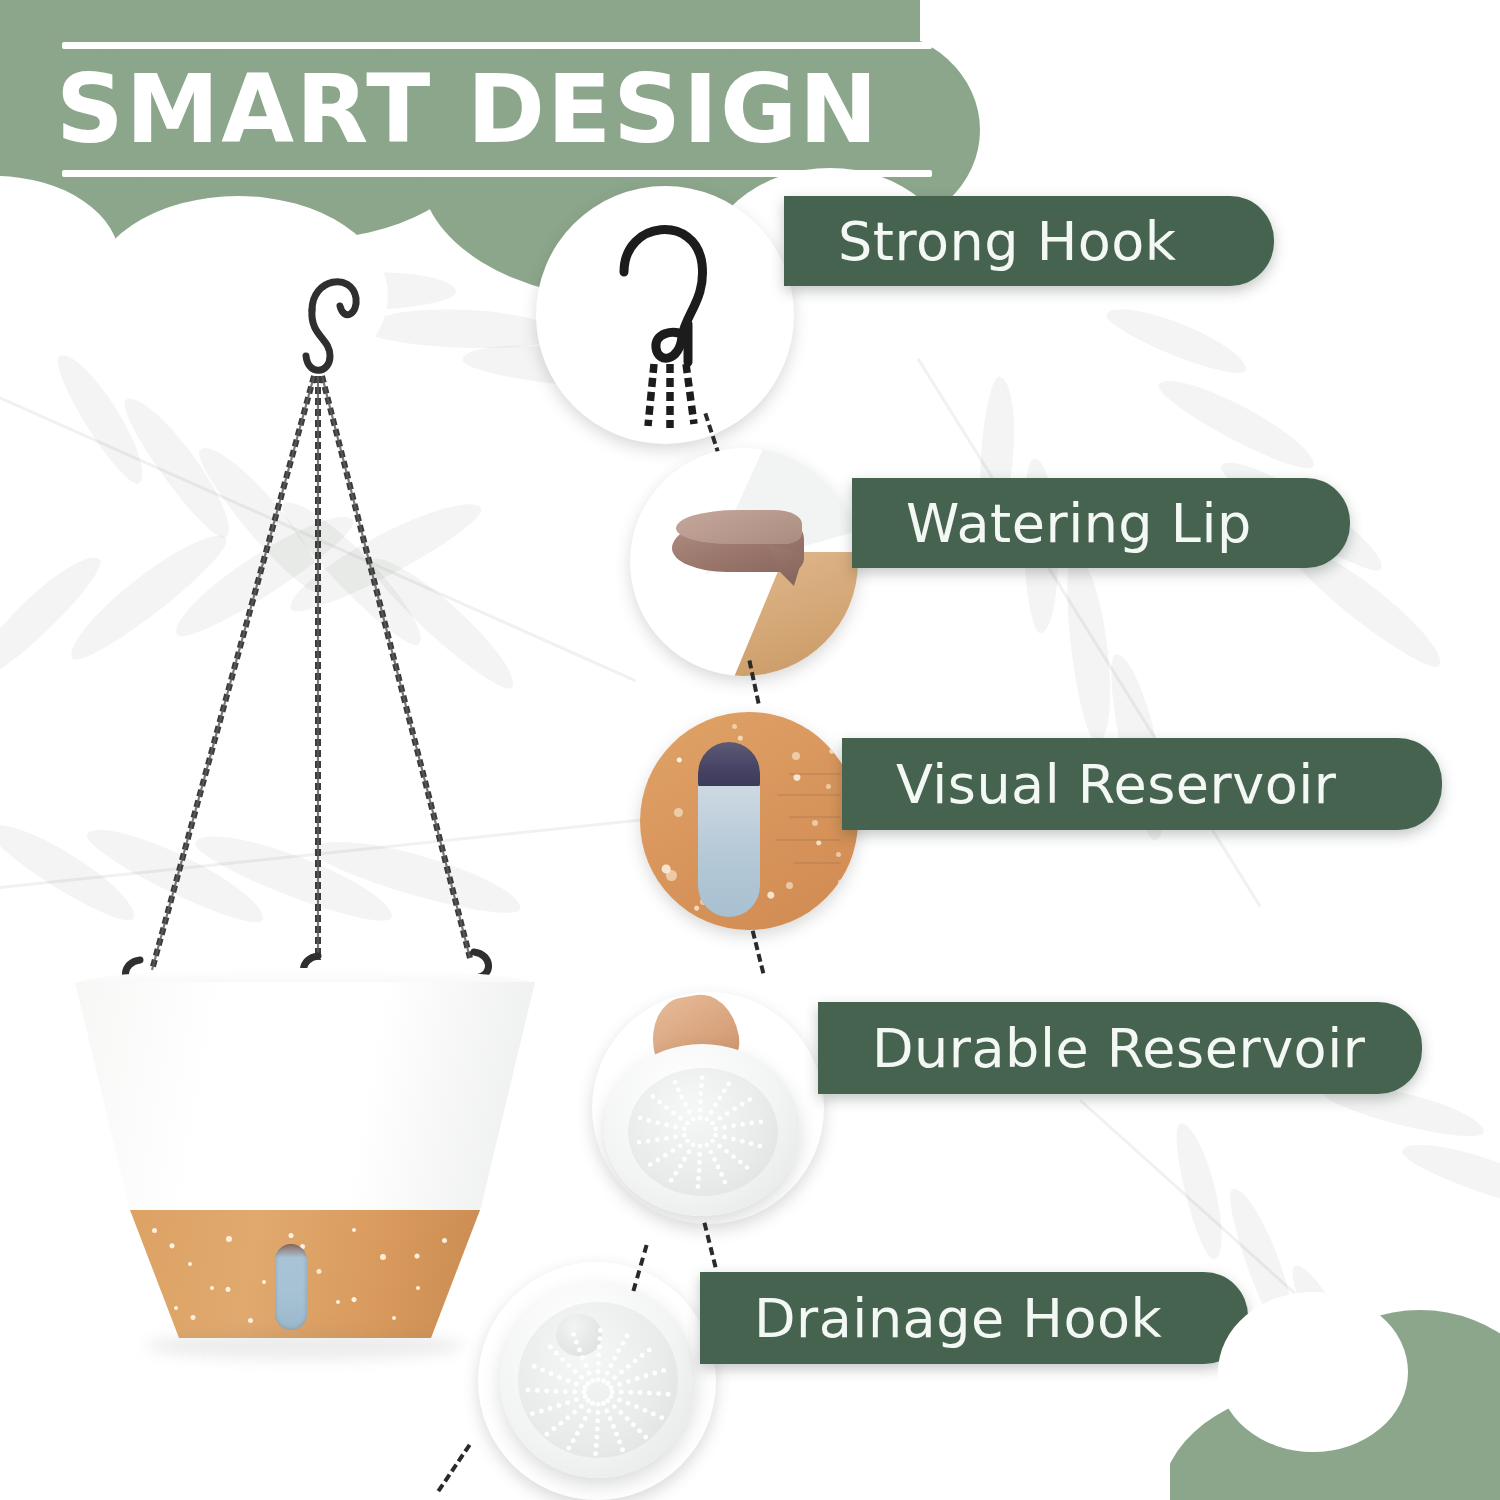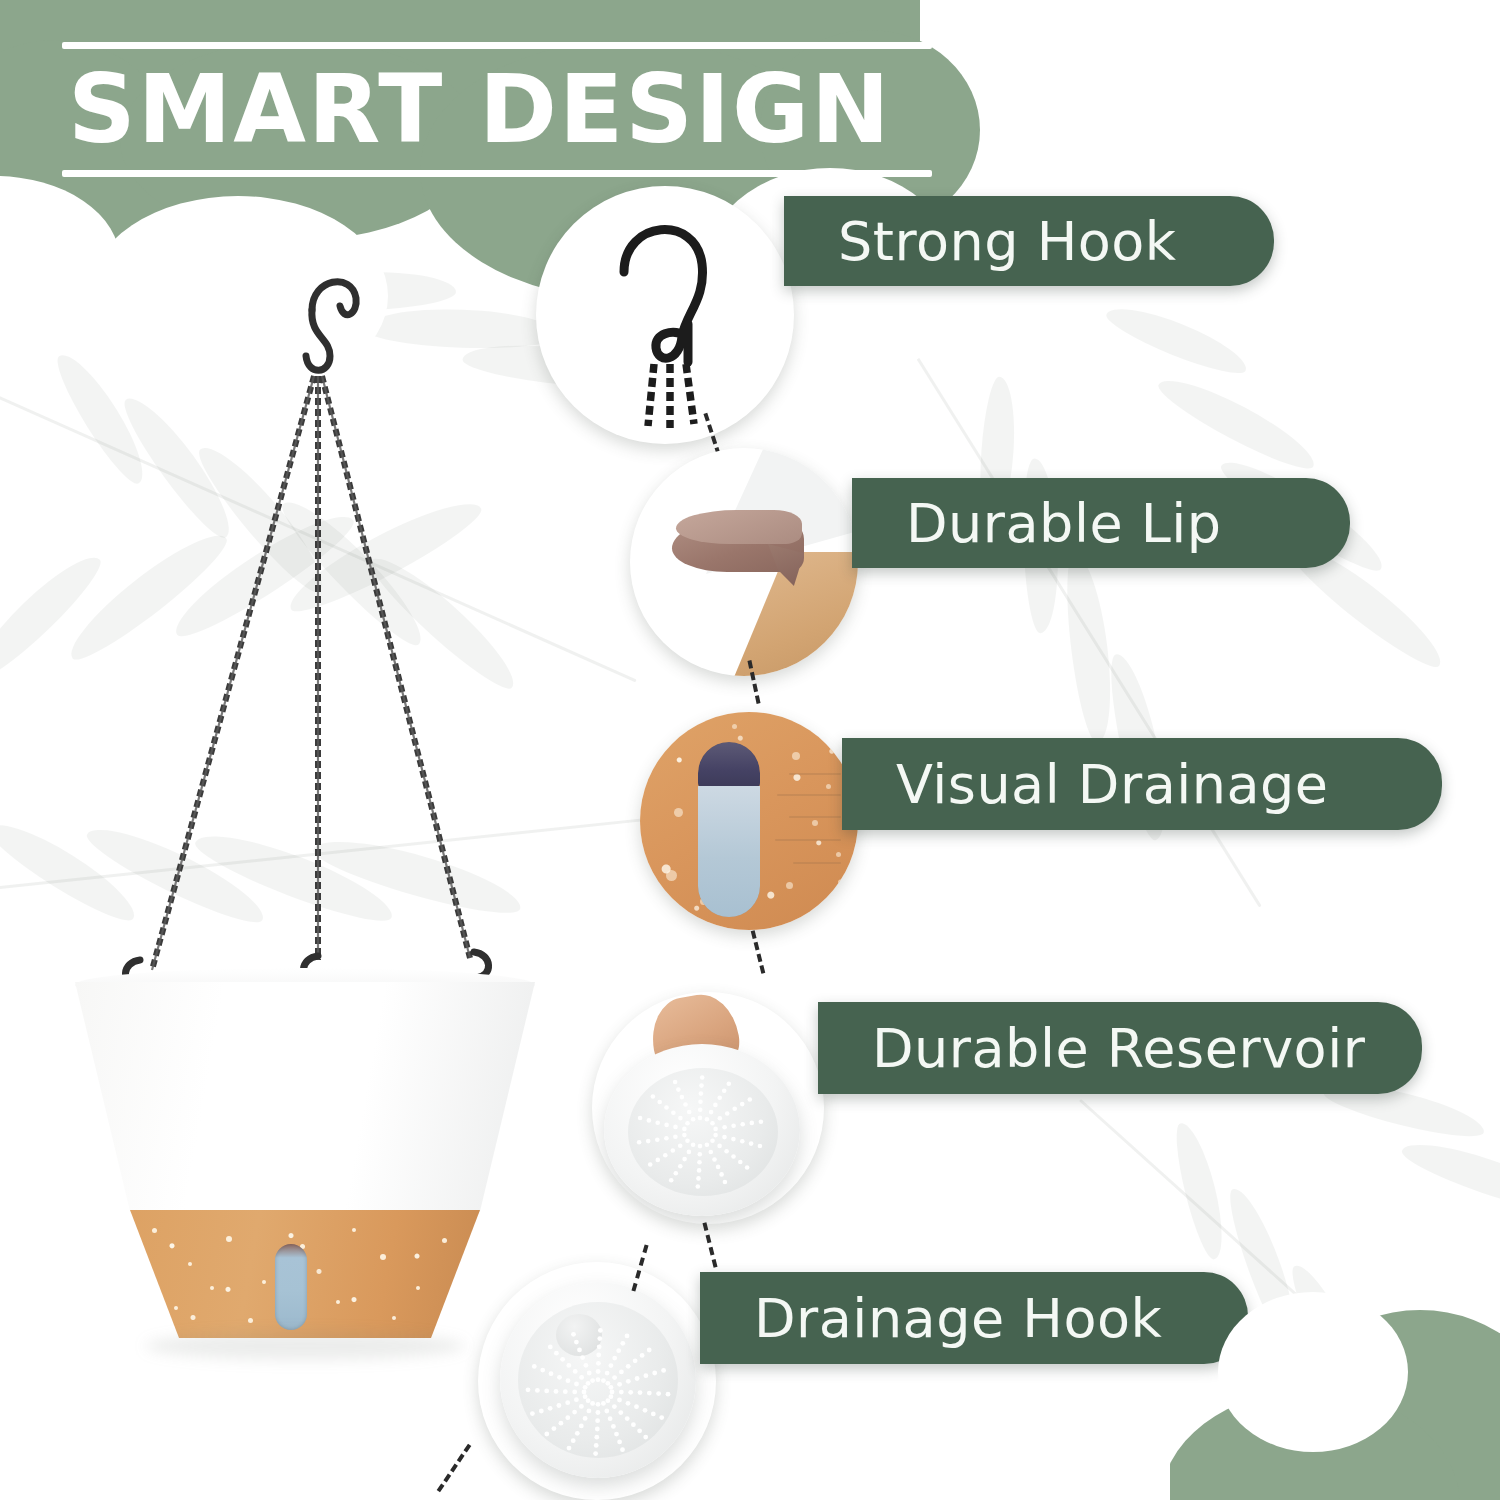--- a/index.html
+++ b/index.html
@@ -25,21 +25,21 @@
   .hdr-lobe.l4{left:760px;top:30px;width:220px;height:200px;}
   .hdr-notch{position:absolute;background:#ffffff;border-radius:50%;}
   .hdr-notch.n1{left:-130px;top:176px;width:250px;height:170px;}
   .hdr-notch.n2{left:88px;top:196px;width:300px;height:200px;}
   .hdr-notch.n3{left:700px;top:168px;width:260px;height:220px;}
 
   .rule{position:absolute;height:7px;background:#ffffff;border-radius:2px;}
   .rule.top{left:62px;top:42px;width:870px;}
   .rule.bot{left:62px;top:170px;width:870px;}
   .title{
-    position:absolute;left:68px;top:55px;width:880px;height:110px;
+    position:absolute;left:56px;top:55px;width:880px;height:110px;
     color:#ffffff;font-size:94px;font-weight:700;letter-spacing:2px;
     line-height:110px;white-space:nowrap;
     font-family:"DejaVu Sans", sans-serif;
   }
 
   
   .corner-deco{position:absolute;right:0;bottom:0;width:330px;height:240px;overflow:hidden;}
   .corner-deco .cl{position:absolute;background:#8ca68c;border-radius:50%;}
   .corner-deco .c1{right:-60px;bottom:-70px;width:280px;height:260px;}
   .corner-deco .c2{right:40px;bottom:-120px;width:300px;height:230px;}
@@ -296,21 +296,21 @@
   <div class="feature">
     <div class="circle" style="left:630px;top:448px;width:228px;height:228px;">
       <div class="lip-bg-white" style="left:76px;top:0;width:160px;height:126px;clip-path:polygon(0% 100%, 36% 0%, 100% 0%, 100% 64%);"></div>
       <div class="lip-bg-tan" style="left:96px;top:104px;width:150px;height:130px;clip-path:polygon(40% 0%, 100% 0%, 100% 100%, 4% 100%);"></div>
       <div class="lip-body" style="left:42px;top:72px;width:132px;height:52px;"></div>
       <div class="lip-top" style="left:46px;top:62px;width:126px;height:34px;"></div>
       <div style="position:absolute;left:138px;top:96px;width:36px;height:42px;background:linear-gradient(160deg,#9b7a6e,#84625a);clip-path:polygon(0% 0%,100% 22%,72% 100%,28% 62%);"></div>
     </div>
     <div class="dash" style="left:752px;top:660px;height:44px;transform:rotate(-12deg);"></div>
     <div class="badge" style="left:852px;top:478px;width:498px;height:90px;">
-      <span>Durable Lip</span>
+      <span>Watering Lip</span>
     </div>
   </div>
 
   <div class="feature">
     <div class="circle" style="left:640px;top:712px;width:218px;height:218px;">
       <div class="terra"></div>
       <div class="terra-dots">
         <i style="left:18px;top:28px;width:6px;height:6px;"></i>
         <i style="left:34px;top:96px;width:9px;height:9px;"></i>
         <i style="left:26px;top:158px;width:11px;height:11px;"></i>
@@ -329,21 +329,21 @@
       <div class="res-marks">
         <i style="top:4%;width:70%;"></i>
         <i style="top:22%;width:86%;"></i>
         <i style="top:42%;width:70%;"></i>
         <i style="top:62%;width:88%;"></i>
         <i style="top:82%;width:64%;"></i>
       </div>
     </div>
     <div class="dash" style="left:756px;top:930px;height:44px;transform:rotate(-14deg);"></div>
     <div class="badge" style="left:842px;top:738px;width:600px;height:92px;">
-      <span>Visual Drainage</span>
+      <span>Visual Reservoir</span>
     </div>
   </div>
 
   <div class="feature">
     <div class="circle" style="left:592px;top:992px;width:232px;height:232px;">
       <div class="hand" style="left:60px;top:4px;width:86px;height:78px;transform:rotate(-10deg);"></div>
       <div class="bowl" style="left:12px;top:52px;width:196px;height:172px;"></div>
       <div class="bowl-inner" style="left:36px;top:76px;width:150px;height:128px;"></div>
       <div class="holes">
         <svg width="232" height="232" viewBox="0 0 232 232">

